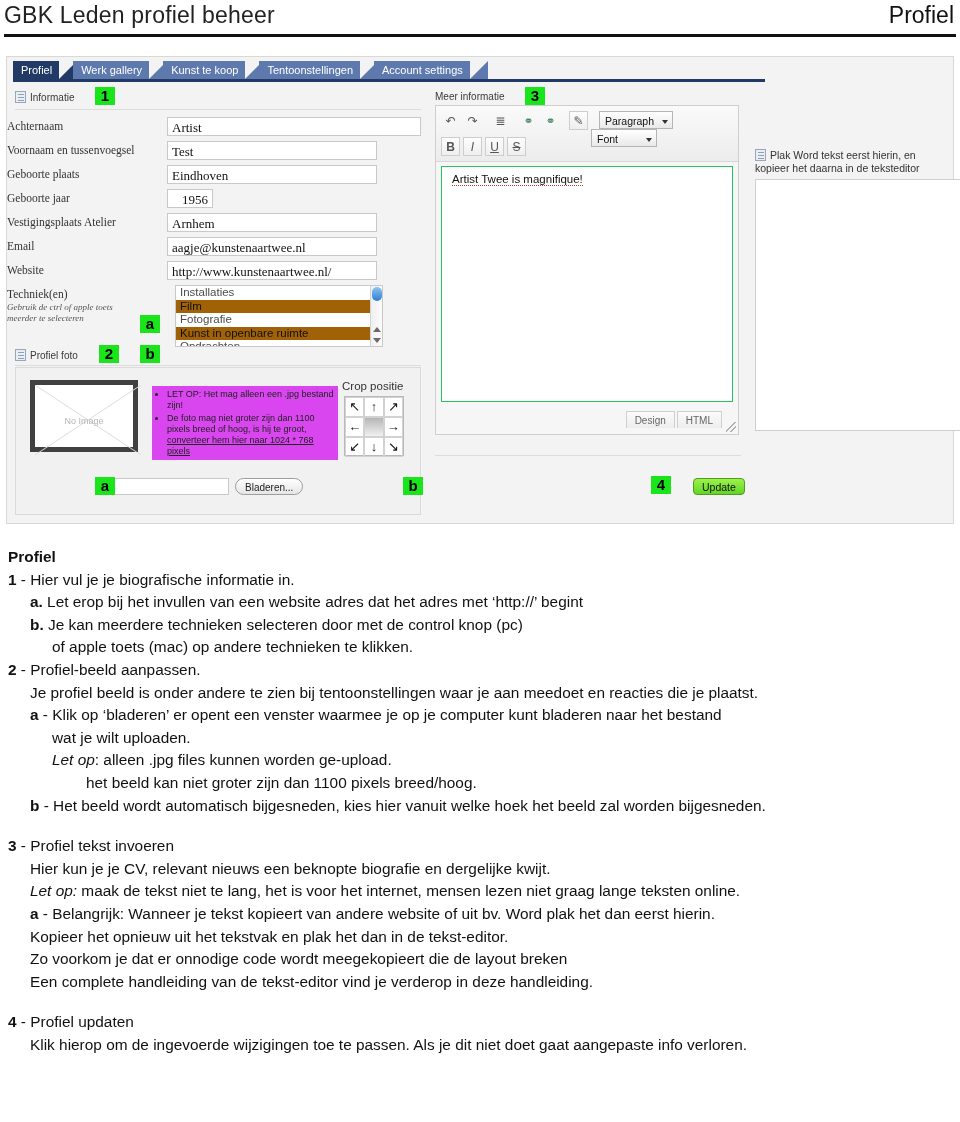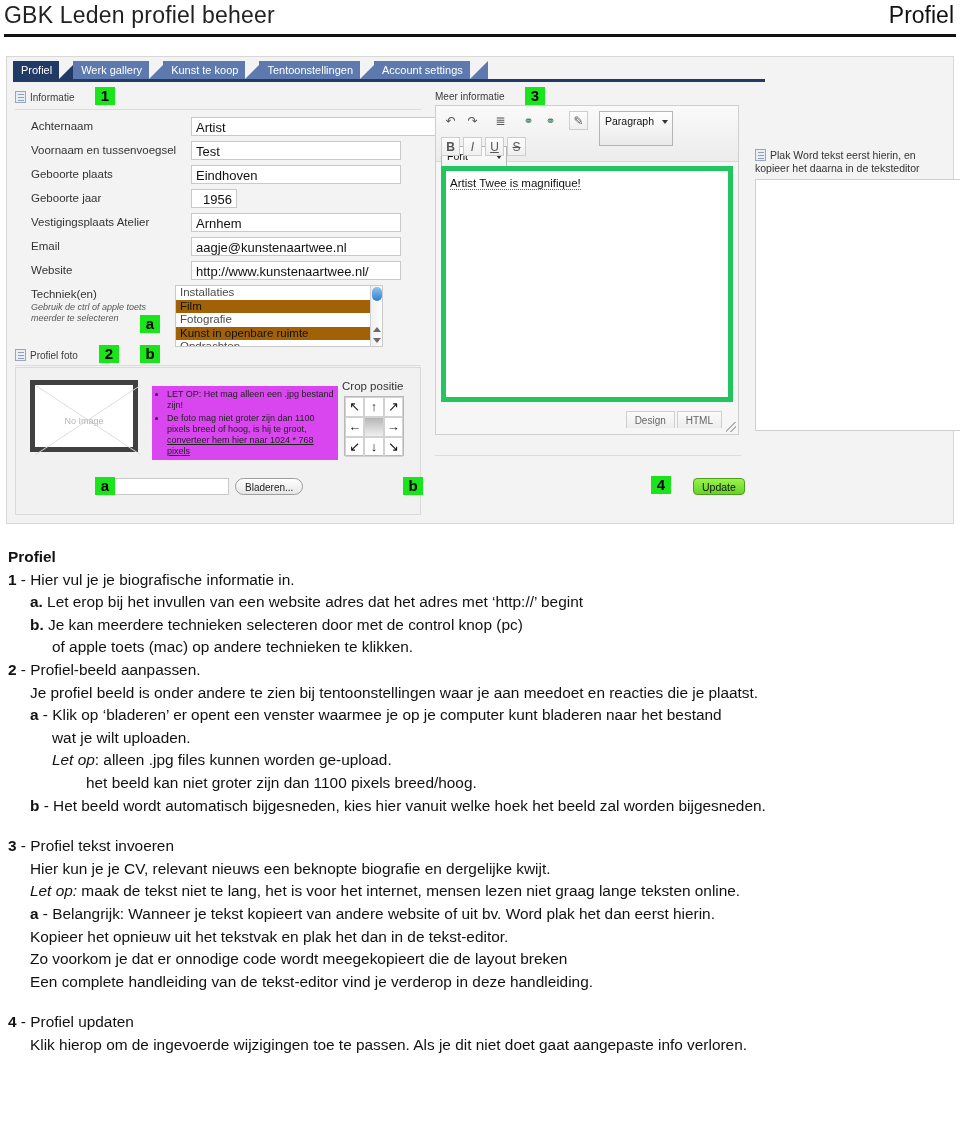--- a/index.html
+++ b/index.html
@@ -113,23 +113,24 @@
     text-align: center;
     font-size: 15px;
     line-height: 18px;
     width: 20px; height: 18px;
   }
   .badge.letter { font-size: 15px; }
 
   
   .frow {
     position: absolute;
-    left: 24px;
+    left: 0;
     width: 380px;
     height: 24px;
+    font-family: Liberation Serif, serif;
   }
   .flabel {
     position: absolute;
     left: 0; top: 3px;
     font-size: 11.5px;
     color: #333;
     white-space: nowrap;
   }
   .fhint {
     position: absolute;
@@ -301,21 +302,21 @@
     font-size: 12px;
     color: #555;
     position: relative;
   }
   .tb-btn.bordered {
     border: 1px solid #cdcdcd;
     background: linear-gradient(to bottom,#fdfdfd,#efefef);
   }
   .tb-sel {
     float: left;
-    height: 35px;
+    height: 18px;
     border: 1px solid #b5b5b5;
     background: linear-gradient(to bottom,#ffffff,#e9e9e9);
     font-size: 10.5px;
     line-height: 18px;
     padding: 0 16px 0 5px;
     margin-right: 6px;
     position: relative;
     color: #111;
   }
   .tb-sel::after {
@@ -325,23 +326,23 @@
     width: 0; height: 0;
     border-style: solid;
     border-width: 4px 3px 0 3px;
     border-color: #333 transparent transparent transparent;
   }
   .editor-body {
     position: absolute;
     left: 5px; top: 60px;
     right: 5px; bottom: 32px;
     background: #fff;
-    border: 5px solid #22c55e;
+    border: 1px solid #22c55e;
     font-size: 11.5px;
-    padding: 6px 4px;
+    padding: 6px 10px;
     color: #111;
   }
   .editor-body .squig { border-bottom: 1px dotted #c0392b; }
   .ed-tabs { position: absolute; right: 16px; bottom: 6px; }
   .ed-tab {
     float: left;
     height: 17px;
     padding: 0 8px;
     font-size: 10px;
     line-height: 17px;

